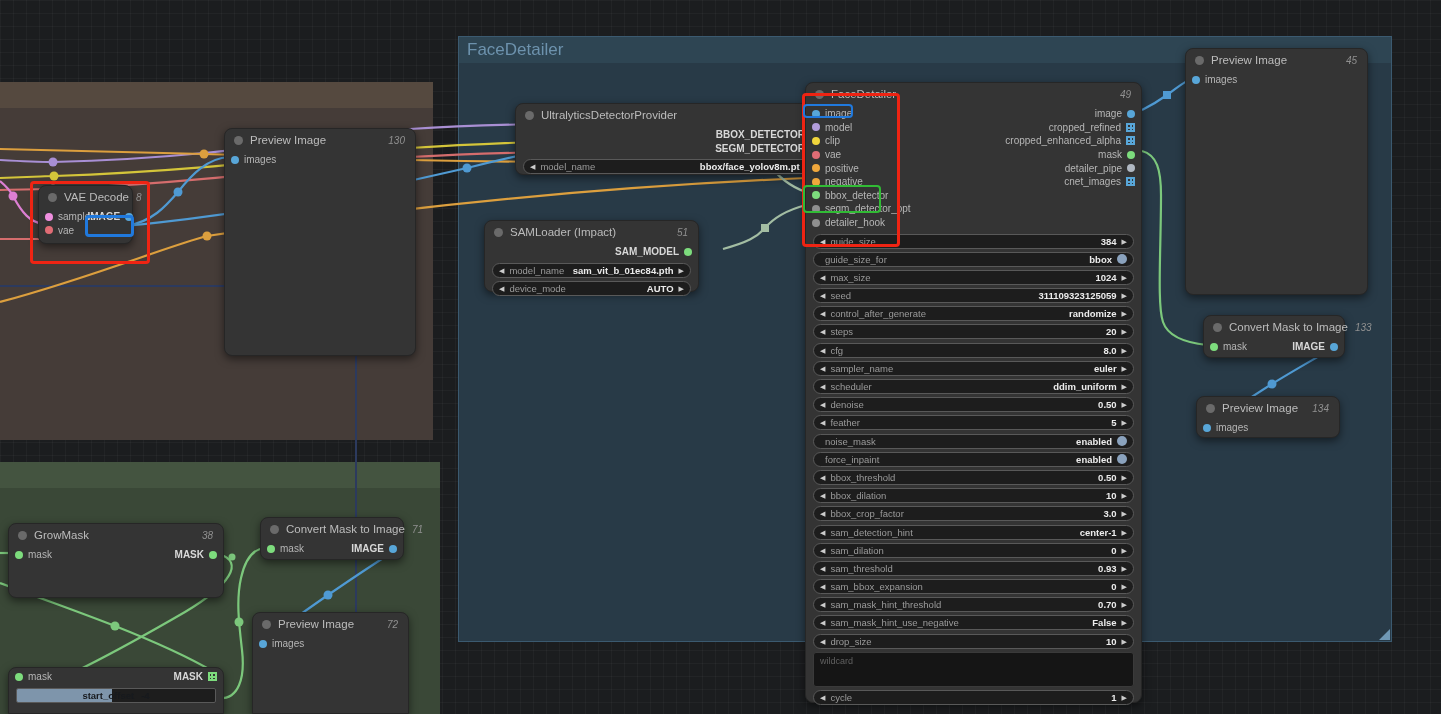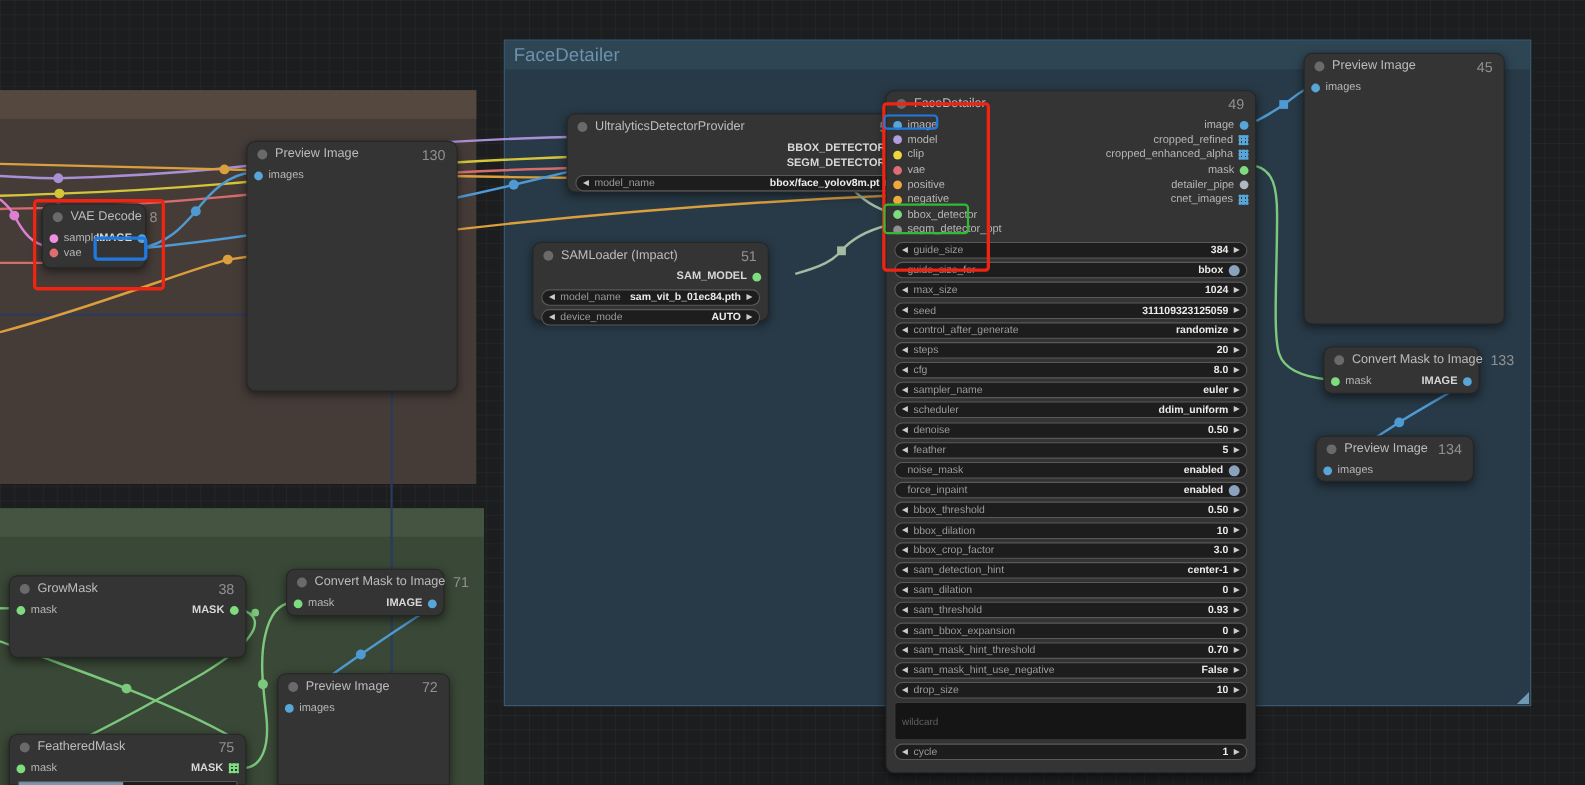--- a/index.html
+++ b/index.html
@@ -22,38 +22,38 @@
   .gcorner{position:absolute;right:1px;bottom:1px;width:0;height:0;border-style:solid;border-width:0 0 11px 11px;border-color:transparent transparent #6f98b5 transparent;}
   .navyline{position:absolute;border:0 solid #2c3a5e;}
   
   svg.wires{position:absolute;left:0;top:0;pointer-events:none;}
   svg.wires path{fill:none;stroke-width:2.2px;}
   
   .node{position:absolute;background:#343434;border:1px solid #262626;border-radius:8px;box-shadow:0 3px 9px rgba(0,0,0,.5);box-sizing:border-box;}
   .node-title{height:22px;display:flex;align-items:center;padding:0 10px 0 9px;gap:7px;position:relative;}
   .tdot{width:9px;height:9px;border-radius:50%;background:#6a6a6a;flex:none;}
   .ttext{font-size:11.5px;color:#bcbcbc;white-space:nowrap;}
-  .tid{margin-left:auto;font-size:13px;color:#909090;flex:none;}
+  .tid{margin-left:auto;font-size:10px;color:#909090;flex:none;font-style:italic;}
   .rows{padding-top:2px;}
   .slot-row{display:flex;align-items:center;height:13.6px;padding:0 6px;}
   .slot{display:flex;align-items:center;gap:5px;min-width:0;}
   .sout{margin-left:auto;}
   .dot{width:8px;height:8px;border-radius:50%;flex:none;}
   .dot.grid{border-radius:0;width:9px;height:9px;
     background-image:repeating-linear-gradient(0deg,var(--c) 0 2px,transparent 2px 3.5px),
                      repeating-linear-gradient(90deg,var(--c) 0 2px,transparent 2px 3.5px);}
   .slabel{font-size:10px;color:#b6b6b6;white-space:nowrap;}
   .strong .slabel{font-weight:bold;color:#d8d8d8;}
   .widgets{padding:1px 7px 14px;}
   .widget{height:13px;margin-top:3.2px;background:#1d1d1d;border:1px solid #595959;border-radius:8px;display:flex;align-items:center;padding:0 6px;font-size:9.5px;box-sizing:content-box;}
   .arr{font-size:7px;color:#cccccc;line-height:1;flex:none;}
   .wlabel{margin-left:5px;color:#9b9b9b;white-space:nowrap;}
   .wvalue{margin-left:auto;margin-right:5px;color:#ececec;font-weight:bold;white-space:nowrap;}
   .tgl{width:10px;height:10px;border-radius:50%;background:#8aa2bd;flex:none;}
-  .widget.wtext{height:27px;border-radius:3px;background:#151515;border:1px solid #3a3a3a;align-items:center;padding:3px 6px;}
+  .widget.wtext{height:27px;border-radius:3px;background:#151515;border:1px solid #3a3a3a;align-items:flex-start;padding:3px 6px;}
   .ph{font-size:9px;color:#606060;}
   .widget.slider{position:relative;overflow:hidden;padding:0;border-radius:2px;}
   .sfill{position:absolute;left:0;top:0;bottom:0;background:#7e95ab;}
   .stext{position:relative;margin:0 auto;color:#171a1e;font-weight:bold;font-size:9.5px;display:flex;gap:7px;}
   
   .ann{position:absolute;border-radius:4px;box-sizing:border-box;}
   .ann.red{border:3px solid #ef2413;}
   .ann.blue{border:3px solid #2079dd;}
   .ann.green{border:3px solid #31bb35;}
 </style>
@@ -291,20 +291,26 @@
             <span class="dot" style="background: rgb(125, 220, 125);"></span>
             <span class="slabel">bbox_detector</span>
           </span>
         </div>
         <div class="slot-row">
           <span class="slot sin">
             <span class="dot" style="background: rgb(143, 143, 143);"></span>
             <span class="slabel">segm_detector_opt</span>
           </span>
         </div>
+        <div class="slot-row">
+          <span class="slot sin">
+            <span class="dot" style="background: rgb(143, 143, 143);"></span>
+            <span class="slabel">detailer_hook</span>
+          </span>
+        </div>
       </div>
       <div class="widgets">
         <div class="widget stepper">
           <span class="arr">◀</span>
           <span class="wlabel">guide_size</span>
           <span class="wvalue">384</span>
           <span class="arr">▶</span>
         </div>
         <div class="widget toggle">
           <span class="wlabel">guide_size_for</span>
@@ -542,25 +548,20 @@
       <div class="rows">
         <div class="slot-row">
           <span class="slot sin">
             <span class="dot" style="background: rgb(88, 166, 216);"></span>
             <span class="slabel">images</span>
           </span>
         </div>
       </div>
     </div>
   <div class="node" style="left:8px;top:667px;width:216px;height:47px;border-bottom-left-radius:0;border-bottom-right-radius:0;">
-      <div class="node-title">
-        <span class="tdot"></span>
-        <span class="ttext">FeatheredMask</span>
-        <span class="tid">75</span>
-      </div>
       <div class="rows">
         <div class="slot-row">
           <span class="slot sin">
             <span class="dot" style="background: rgb(125, 220, 125);"></span>
             <span class="slabel">mask</span>
           </span>
           <span class="slot sout strong">
             <span class="slabel">MASK</span>
             <span class="dot grid" style="--c: #7ddc7d;"></span>
           </span>

